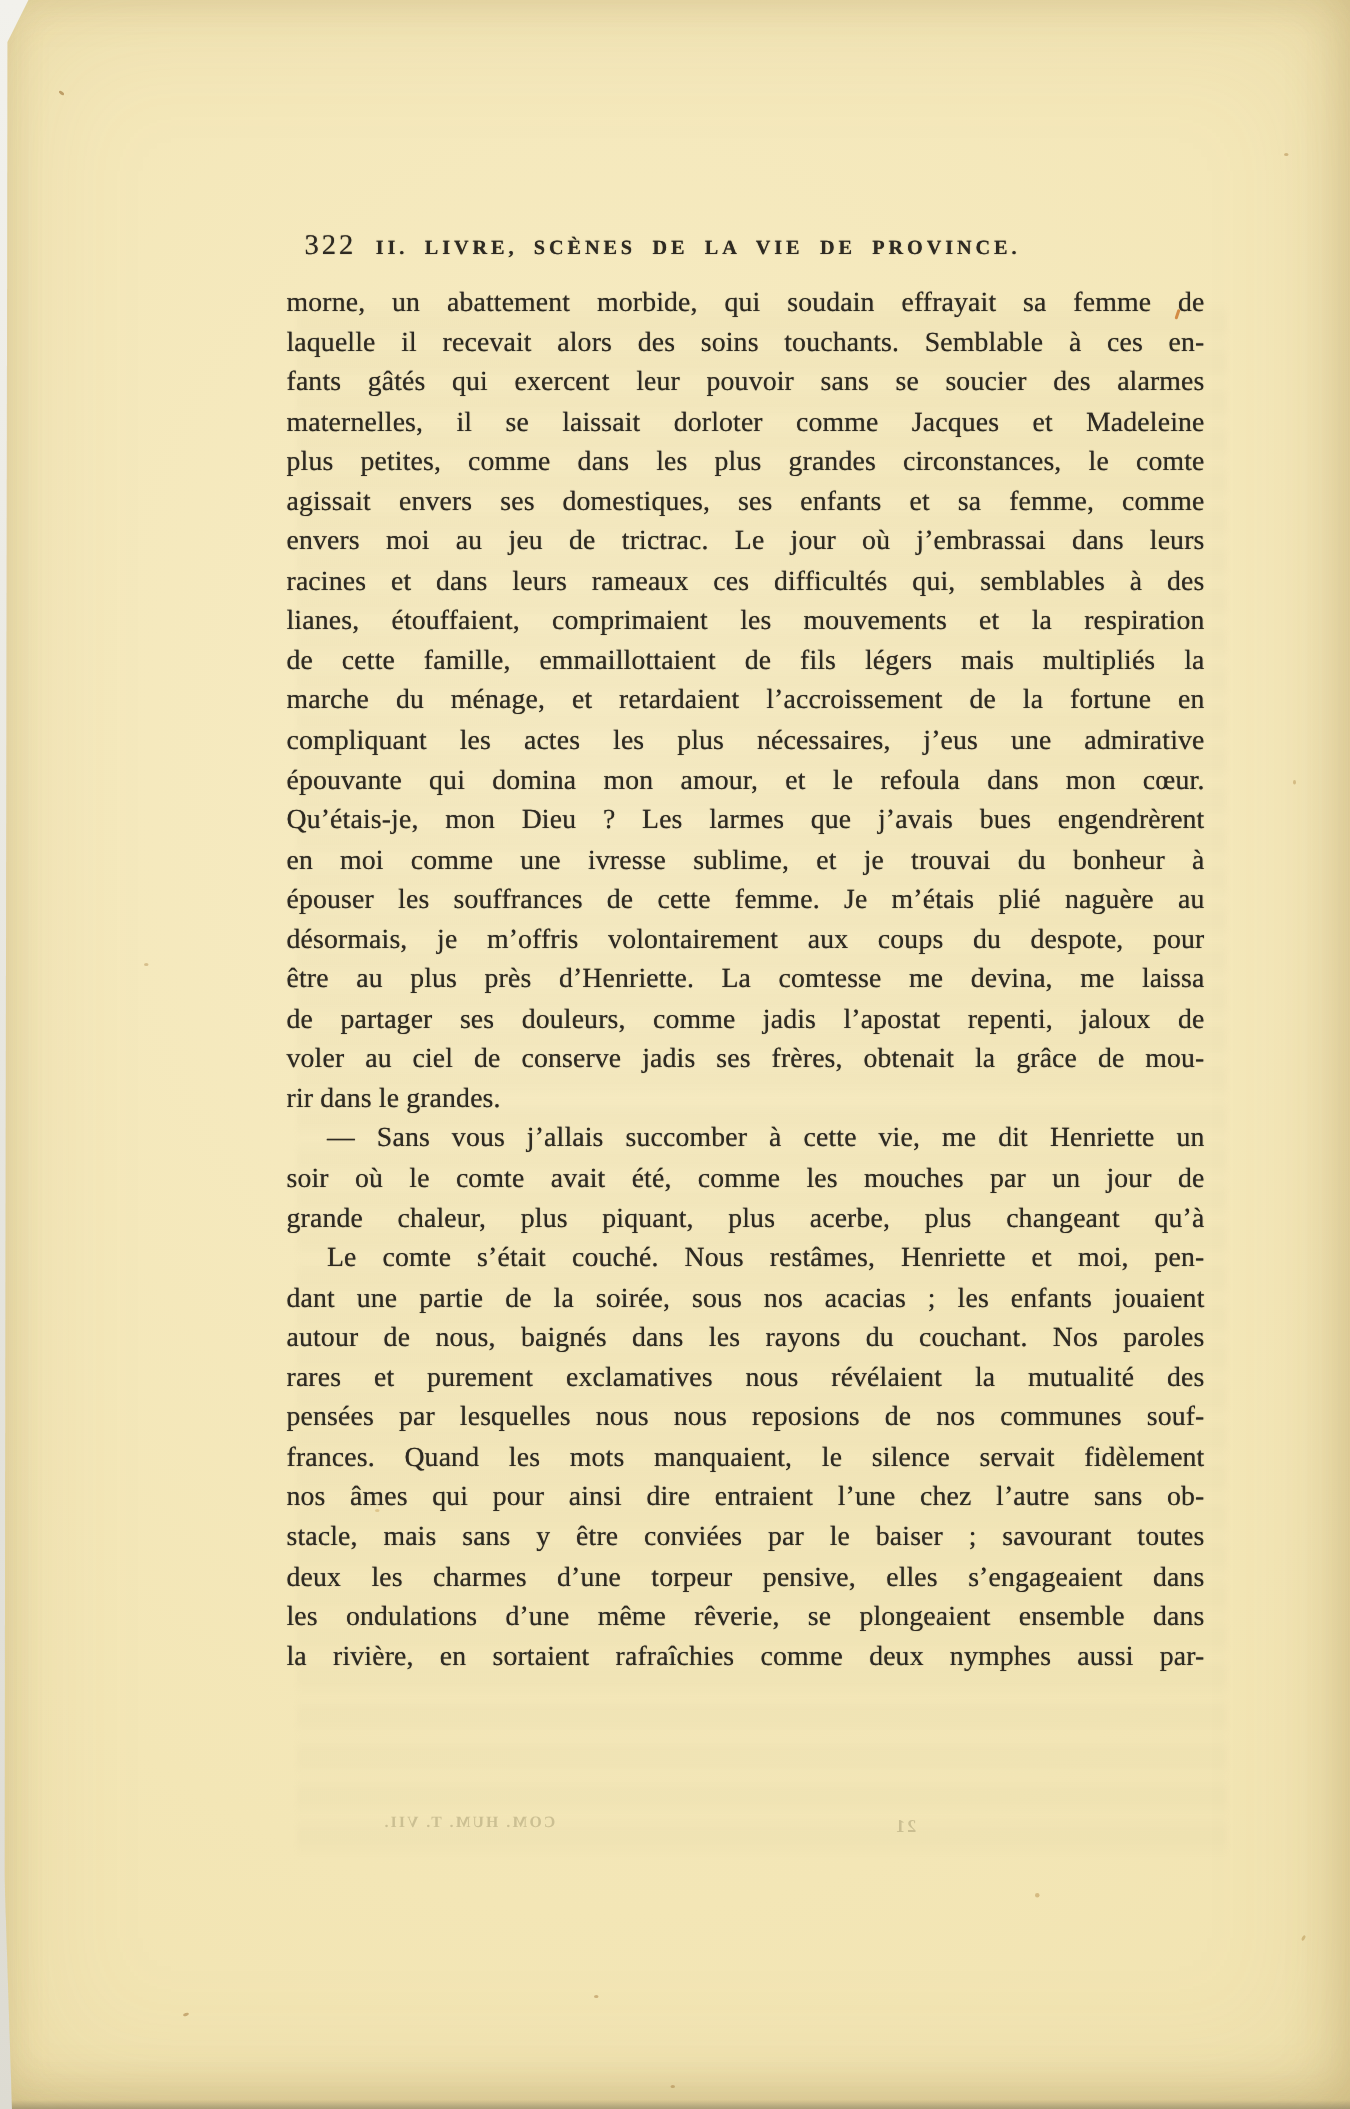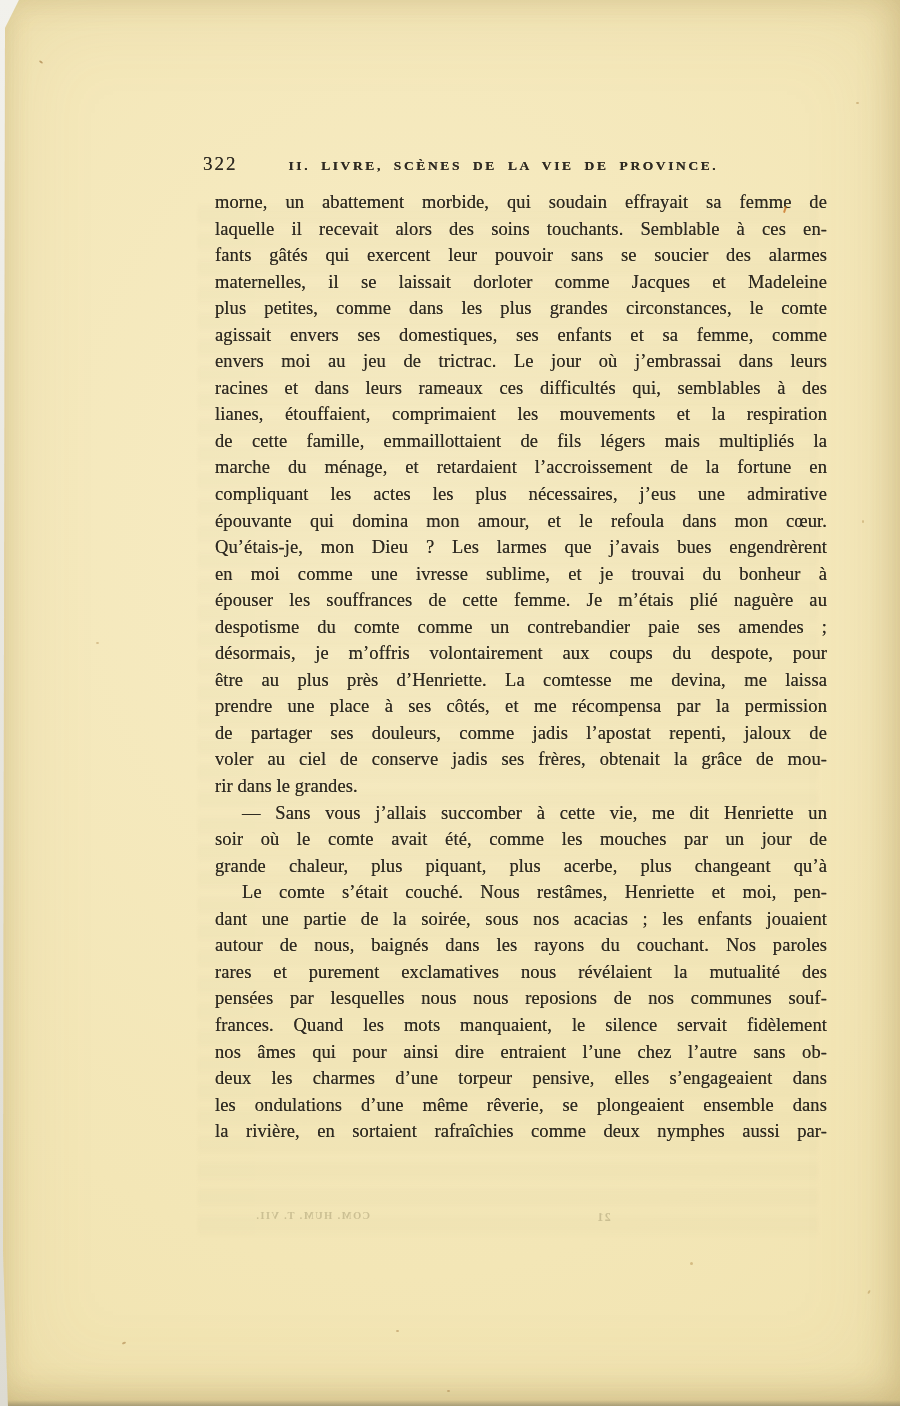--- a/index.html
+++ b/index.html
@@ -66,31 +66,31 @@
     display: flex;
     align-items: baseline;
     color: #2e2a22;
     text-shadow: 0 0 0.6px rgba(46,42,34,0.8);
   }
   .folio {
     font-size: 19px;
     letter-spacing: 2px;
   }
   .running {
-    margin-left: 51px;
+    margin-left: 13px;
     font-size: 13.5px;
     font-weight: bold;
     letter-spacing: 2.6px;
     word-spacing: 5px;
     white-space: nowrap;
   }
   .text-block {
     position: absolute;
     top: 189px;
-    left: 215px;
+    left: 191px;
     width: 612px;
     color: #2e2a22;
   }
   .line {
     font-size: 18.5px;
     height: 26.55px;
     line-height: 26.2px;
     letter-spacing: 0.1px;
     text-align: justify;
     text-align-last: justify;
@@ -141,37 +141,36 @@
         <div class="line">envers moi au jeu de trictrac. Le jour où j’embrassai dans leurs</div>
         <div class="line">racines et dans leurs rameaux ces difficultés qui, semblables à des</div>
         <div class="line">lianes, étouffaient, comprimaient les mouvements et la respiration</div>
         <div class="line">de cette famille, emmaillottaient de fils légers mais multipliés la</div>
         <div class="line">marche du ménage, et retardaient l’accroissement de la fortune en</div>
         <div class="line">compliquant les actes les plus nécessaires, j’eus une admirative</div>
         <div class="line">épouvante qui domina mon amour, et le refoula dans mon cœur.</div>
         <div class="line">Qu’étais-je, mon Dieu ? Les larmes que j’avais bues engendrèrent</div>
         <div class="line">en moi comme une ivresse sublime, et je trouvai du bonheur à</div>
         <div class="line">épouser les souffrances de cette femme. Je m’étais plié naguère au</div>
-        <div class="line">despotisme du comte comme un contrebandier paie ses amendes ;</div>
         <div class="line">désormais, je m’offris volontairement aux coups du despote, pour</div>
         <div class="line">être au plus près d’Henriette. La comtesse me devina, me laissa</div>
-        <div class="line">prendre une place à ses côtés, et me récompensa par la permission</div>
         <div class="line">de partager ses douleurs, comme jadis l’apostat repenti, jaloux de</div>
         <div class="line">voler au ciel de conserve jadis ses frères, obtenait la grâce de mou-</div>
         <div class="line endline">rir dans le grandes.</div>
         <div class="line indent">— Sans vous j’allais succomber à cette vie, me dit Henriette un</div>
         <div class="line">soir où le comte avait été, comme les mouches par un jour de</div>
         <div class="line">grande chaleur, plus piquant, plus acerbe, plus changeant qu’à</div>
         <div class="line indent">Le comte s’était couché. Nous restâmes, Henriette et moi, pen-</div>
         <div class="line">dant une partie de la soirée, sous nos acacias ; les enfants jouaient</div>
         <div class="line">autour de nous, baignés dans les rayons du couchant. Nos paroles</div>
         <div class="line">rares et purement exclamatives nous révélaient la mutualité des</div>
         <div class="line">pensées par lesquelles nous nous reposions de nos communes souf-</div>
         <div class="line">frances. Quand les mots manquaient, le silence servait fidèlement</div>
         <div class="line">nos âmes qui pour ainsi dire entraient l’une chez l’autre sans ob-</div>
+        <div class="line">stacle, mais sans y être conviées par le baiser ; savourant toutes</div>
         <div class="line">deux les charmes d’une torpeur pensive, elles s’engageaient dans</div>
         <div class="line">les ondulations d’une même rêverie, se plongeaient ensemble dans</div>
         <div class="line">la rivière, en sortaient rafraîchies comme deux nymphes aussi par-</div>
       </div>
 
     <div class="bleed-text bleed-imprint">COM. HUM. T. VII.</div>
     <div class="bleed-text bleed-signature">21</div>
 
     <div class="speck" style="left:39px;  top:61px;   width:4px; height:2px; background:rgba(150,100,40,0.55); transform:rotate(35deg);"></div>
     <div class="speck" style="left:784px; top:206px;  width:2px; height:7px; background:rgba(200,110,30,0.75); transform:rotate(18deg); border-radius:2px;"></div>

